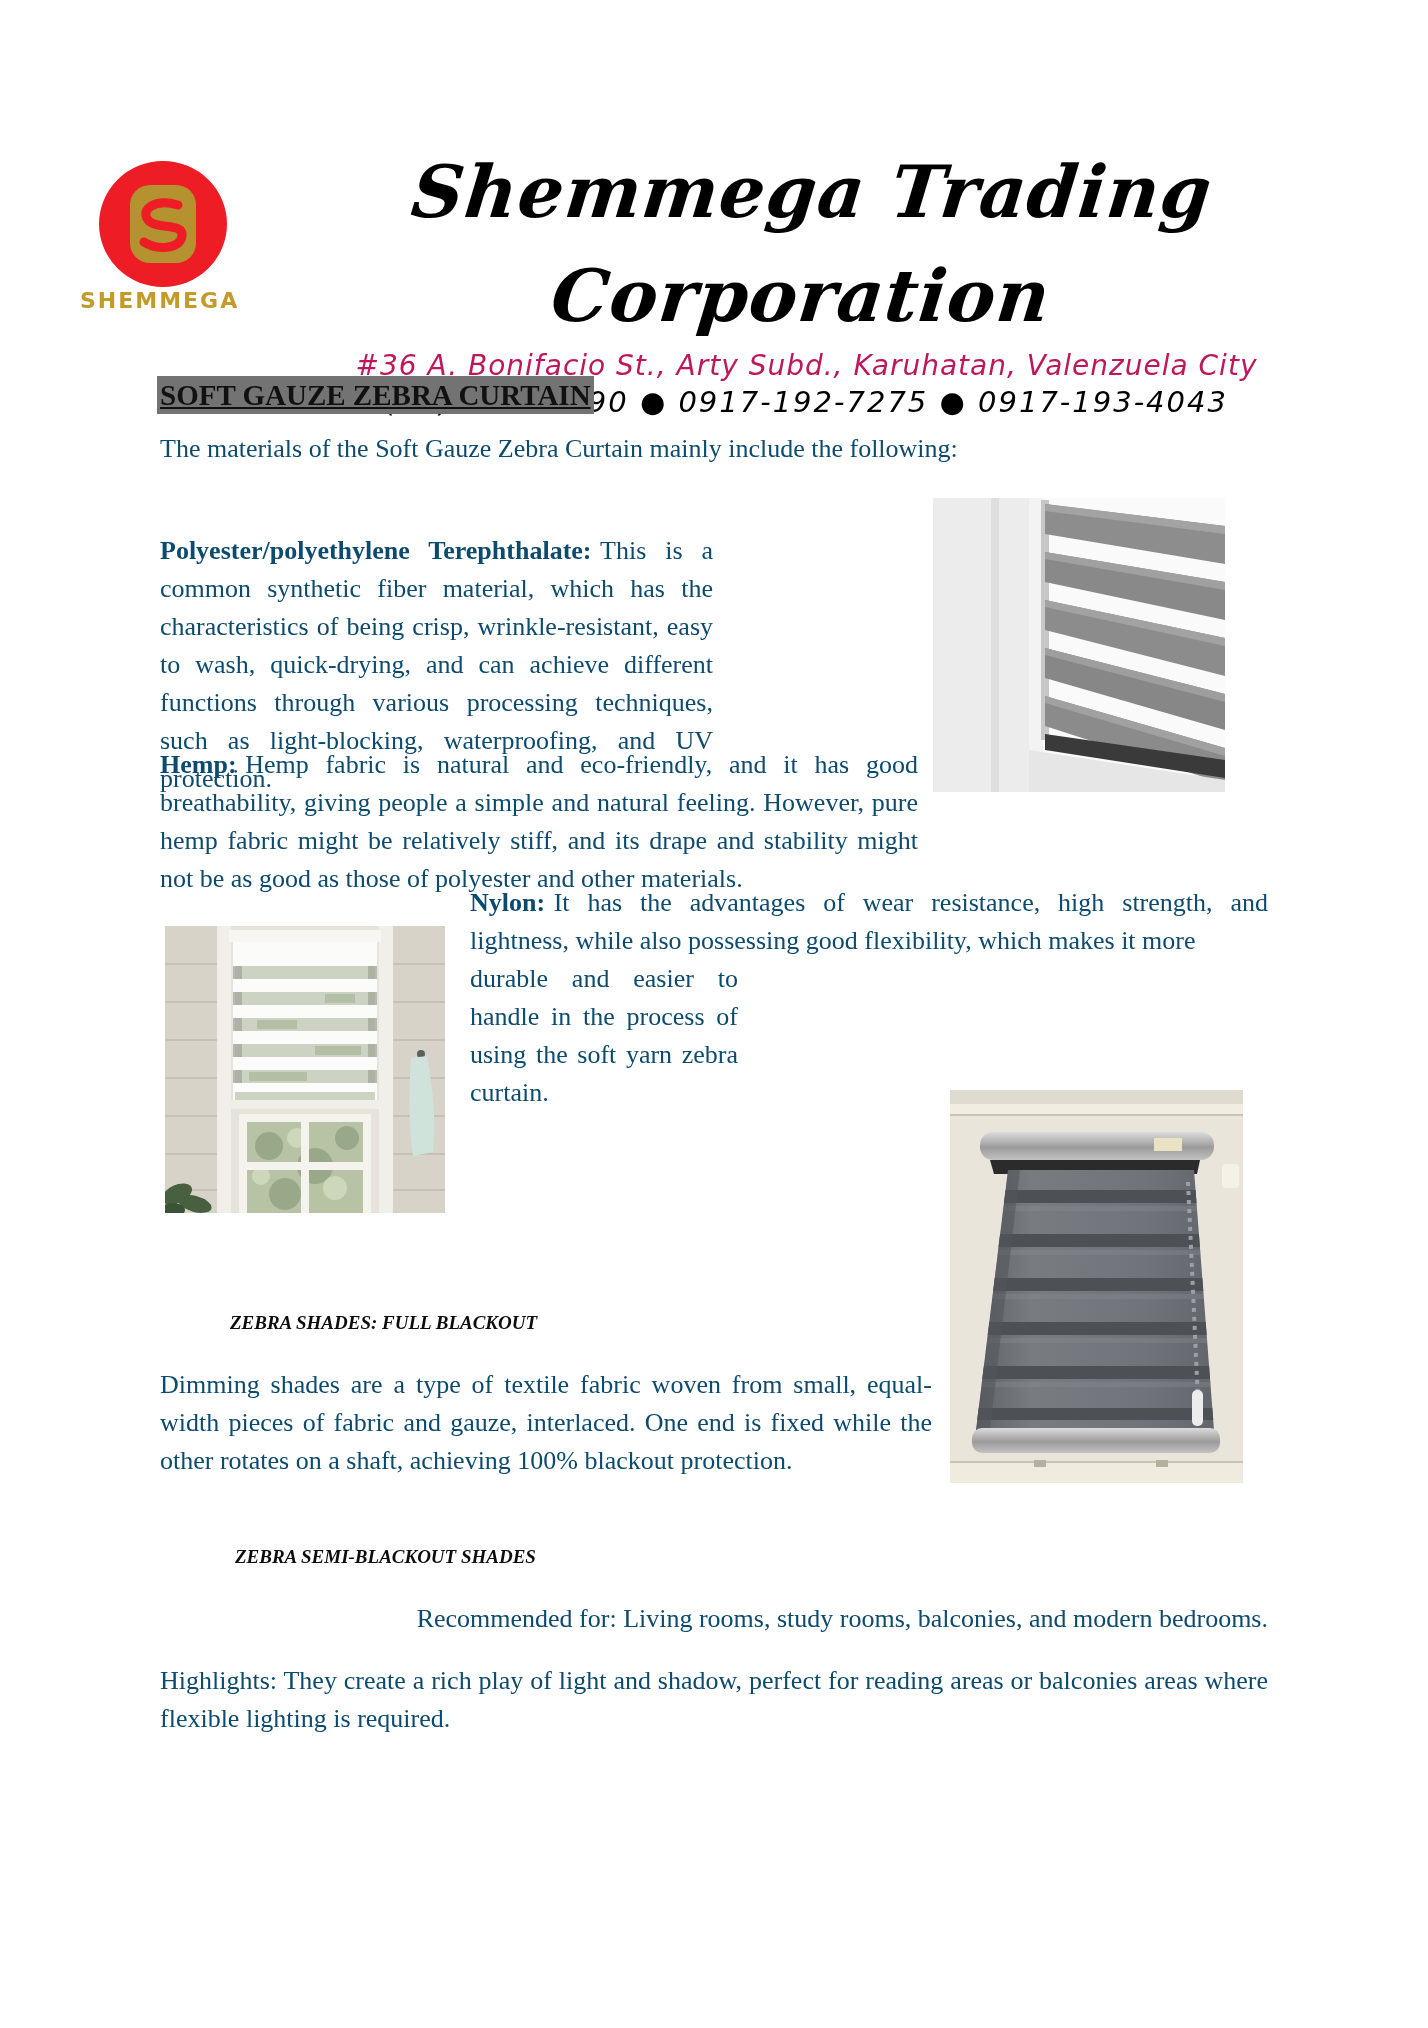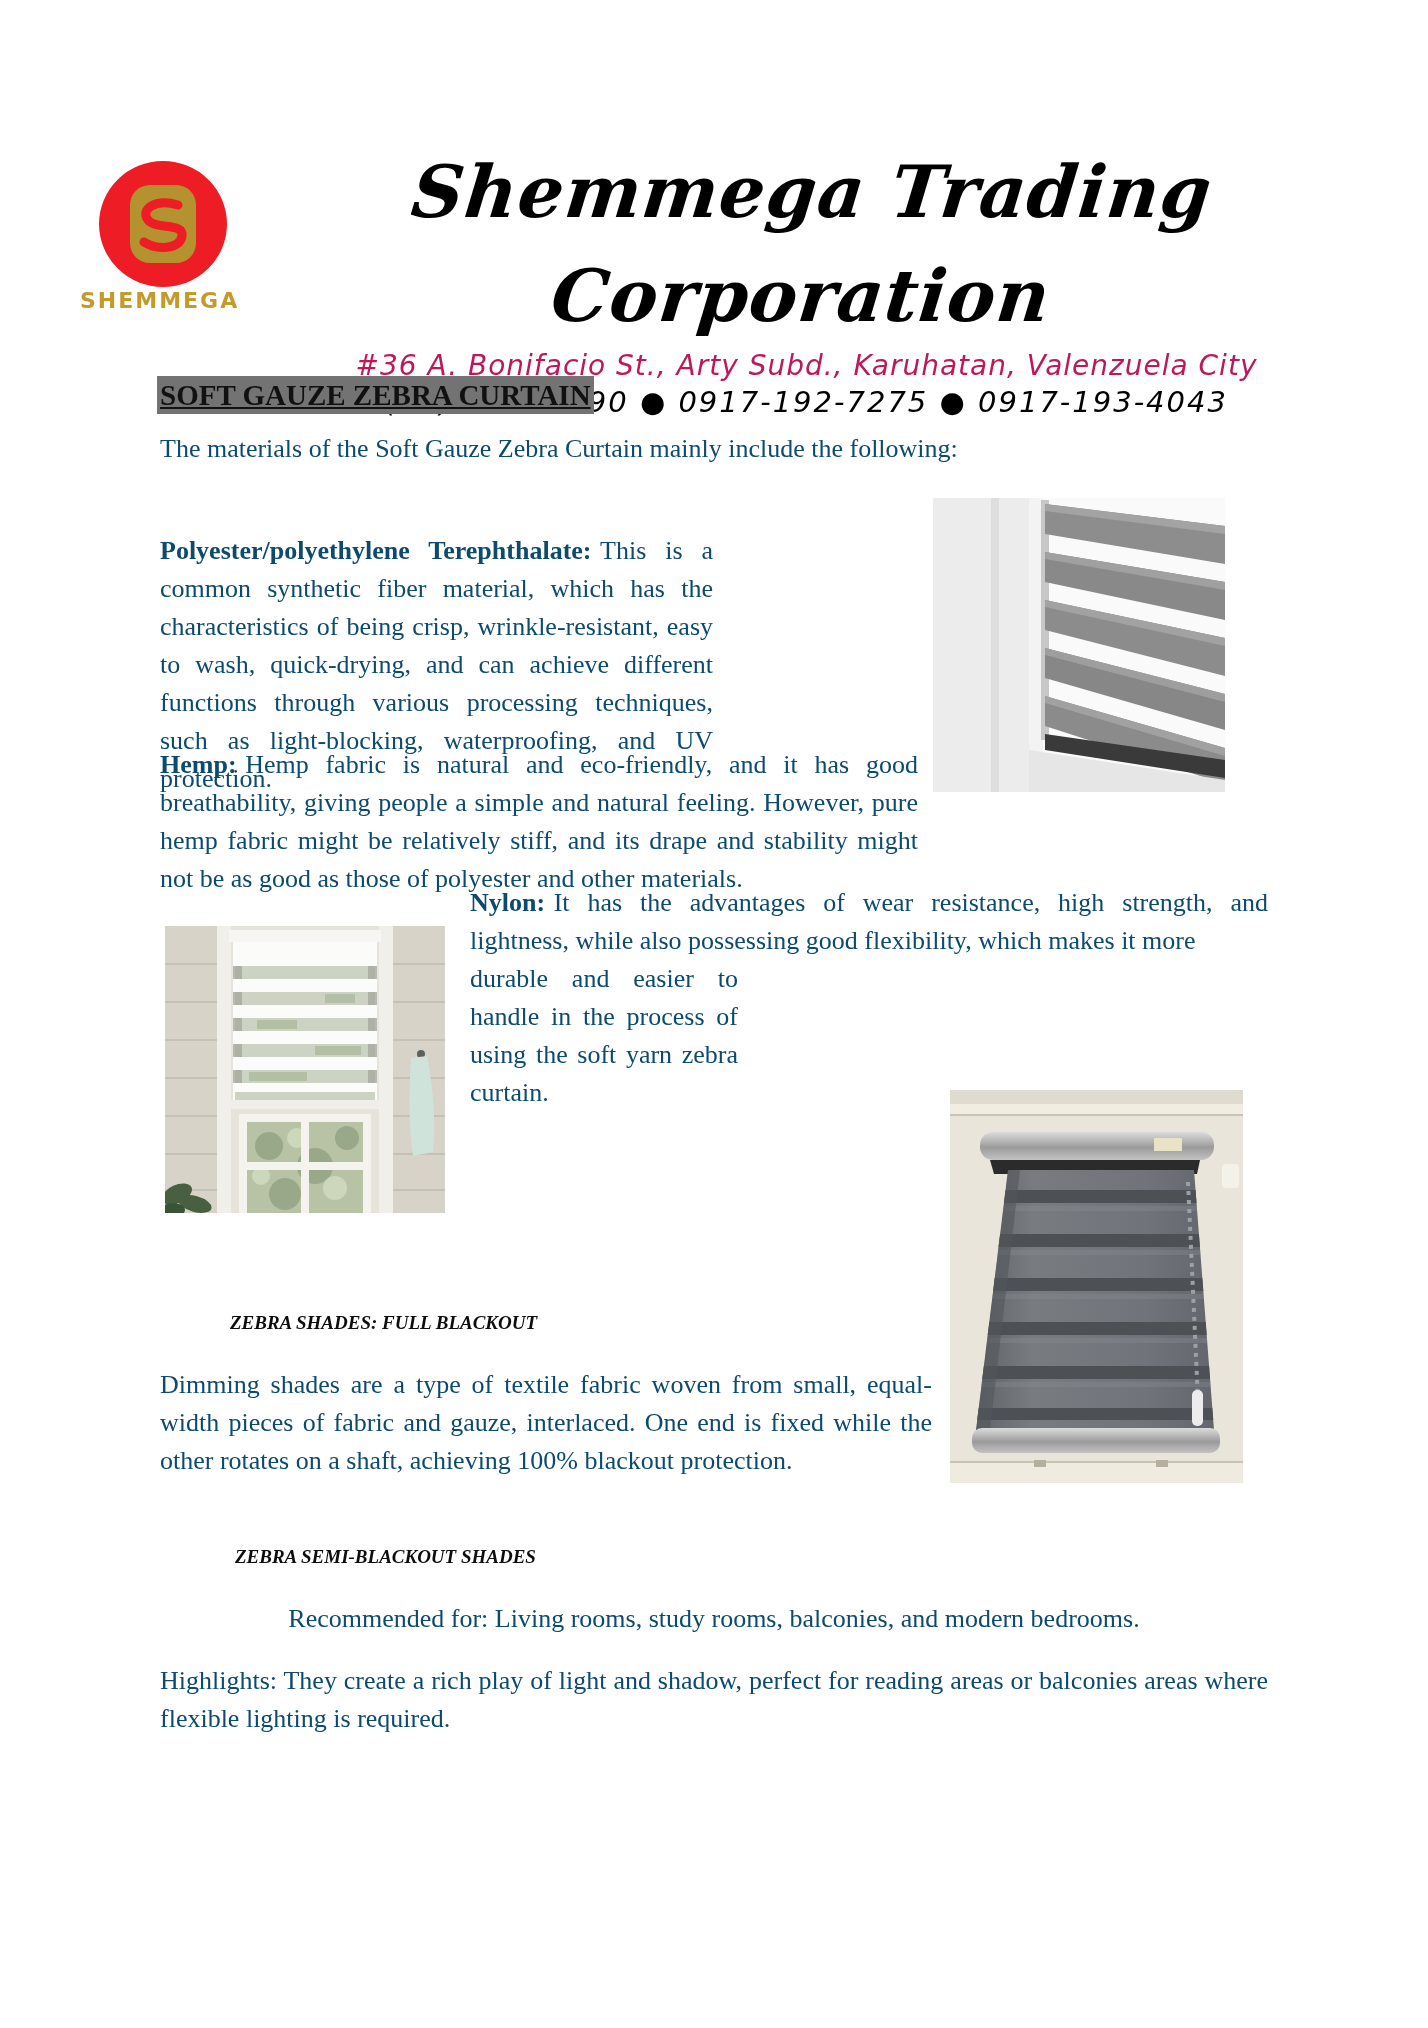--- a/index.html
+++ b/index.html
@@ -257,17 +257,17 @@
 
     <rect x="272" y="74" width="17" height="24" rx="3" fill="#f4f1e8"></rect>
   </svg>
 
   <div class="subhead" style="left:230px;top:1306px;">ZEBRA SHADES: FULL BLACKOUT</div>
 
   <div class="body-text" style="left:160px;top:1366px;width:772px;">Dimming shades are a type of textile fabric woven from small, equal-width pieces of fabric and gauze, interlaced. One end is fixed while the other rotates on a shaft, achieving 100% blackout protection.</div>
 
   <div class="subhead" style="left:235px;top:1540px;">ZEBRA SEMI-BLACKOUT SHADES</div>
 
-  <div class="body-text" style="left:160px;top:1600px;width:1108px;text-align:center;">Recommended for: Living rooms, study rooms, balconies, and modern bedrooms.</div>
+  <div class="body-text" style="left:160px;top:1600px;width:1108px;text-align:right;">Recommended for: Living rooms, study rooms, balconies, and modern bedrooms.</div>
 
   <div class="body-text" style="left:160px;top:1662px;width:1108px;">Highlights: They create a rich play of light and shadow, perfect for reading areas or balconies areas where flexible lighting is required.</div>
 
 </div>
 
 </body></html>

